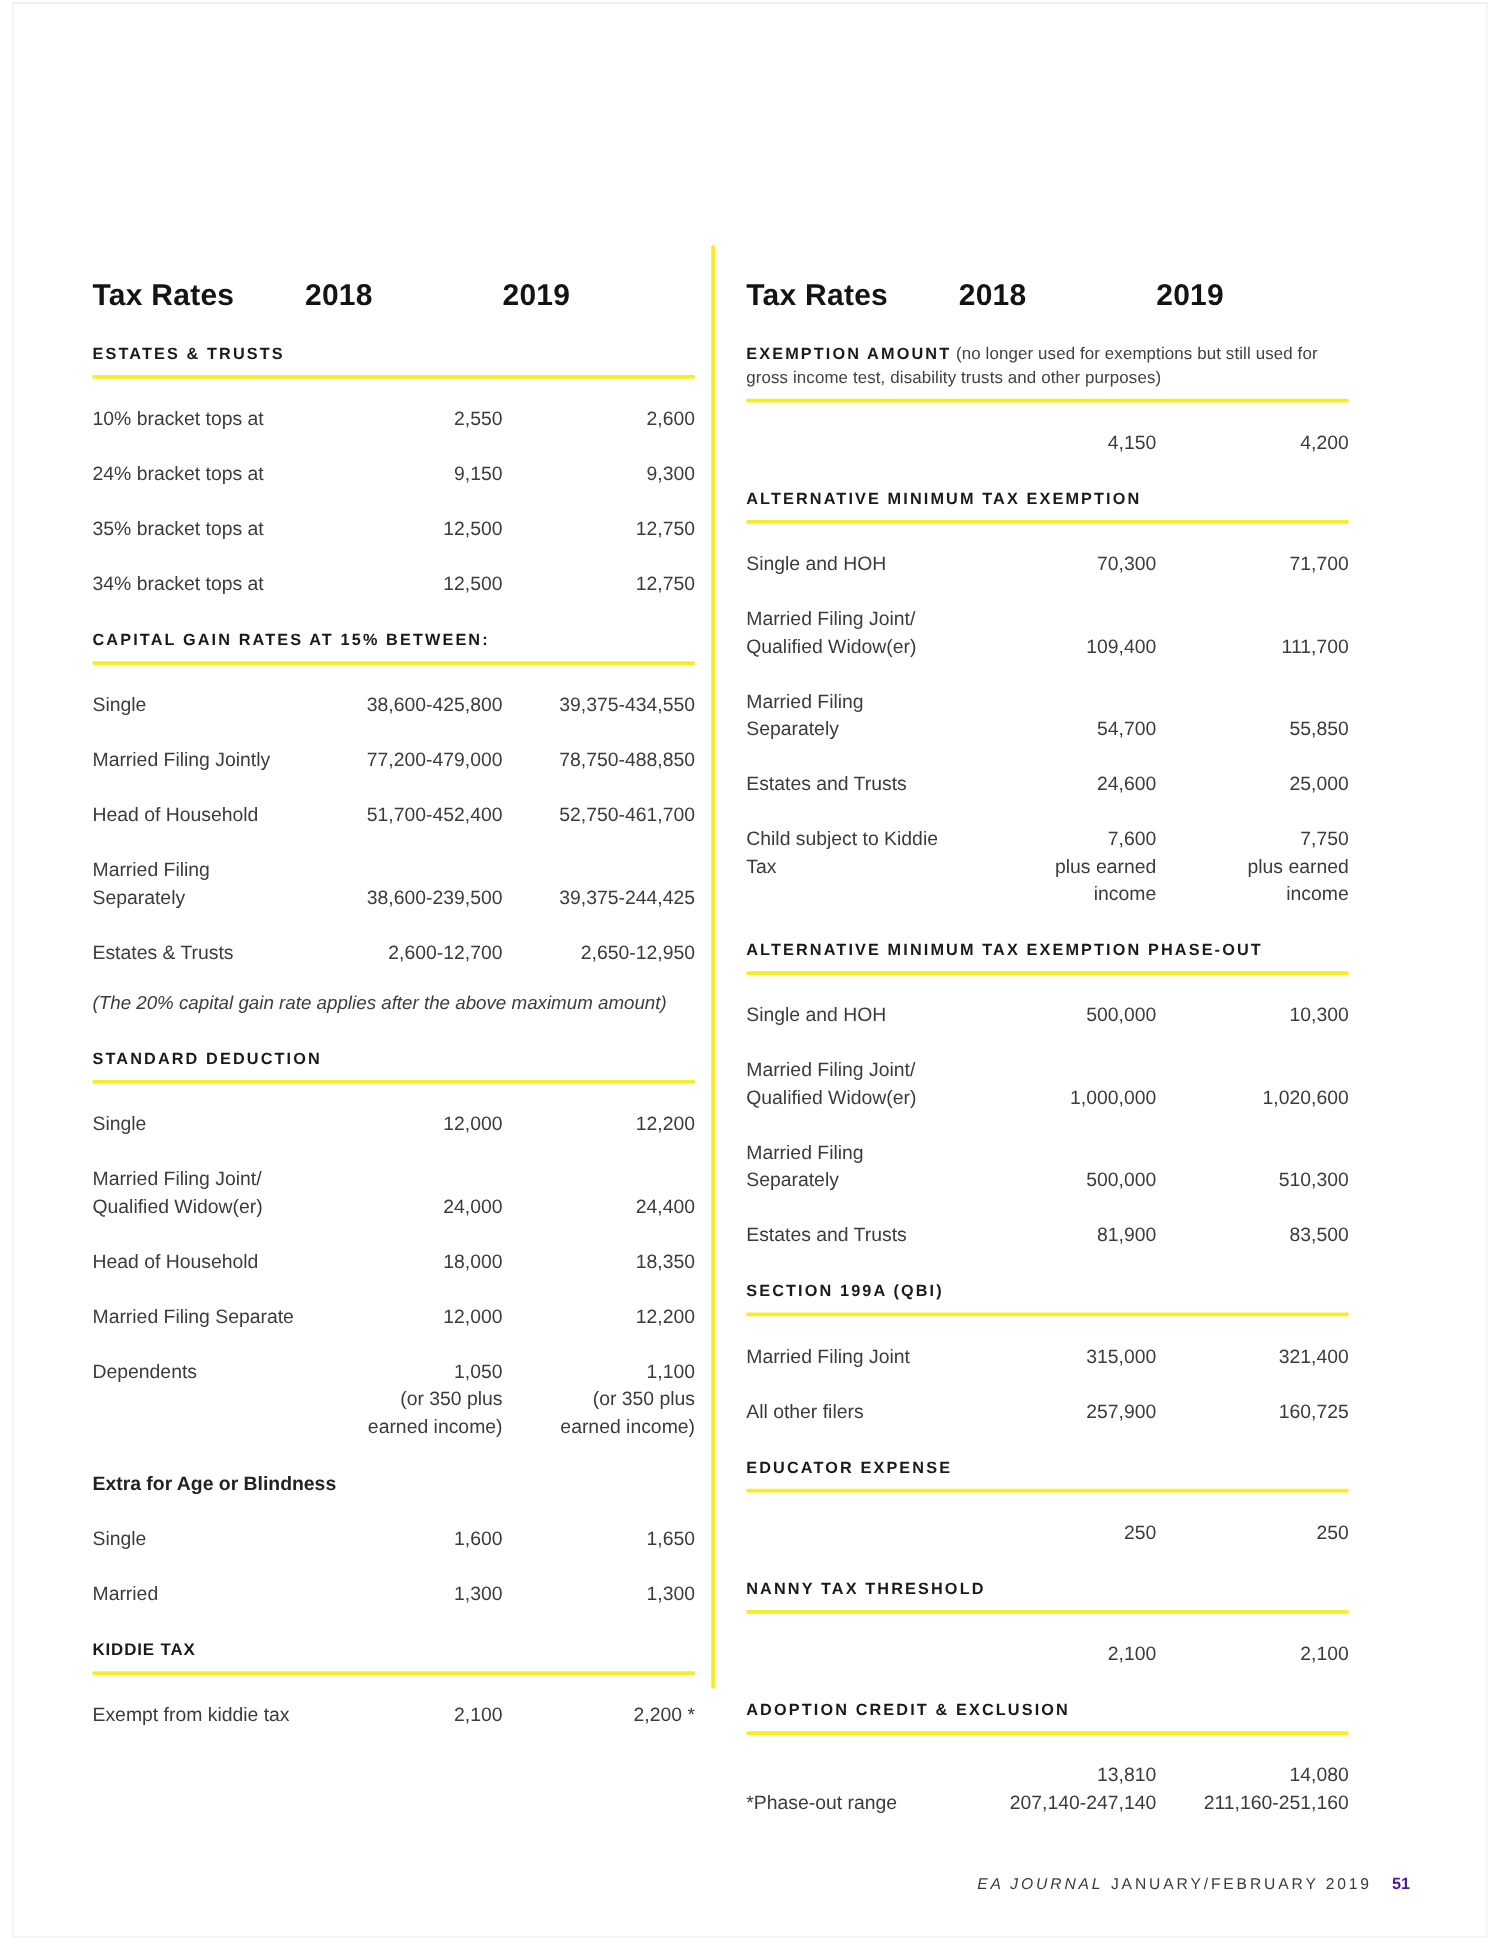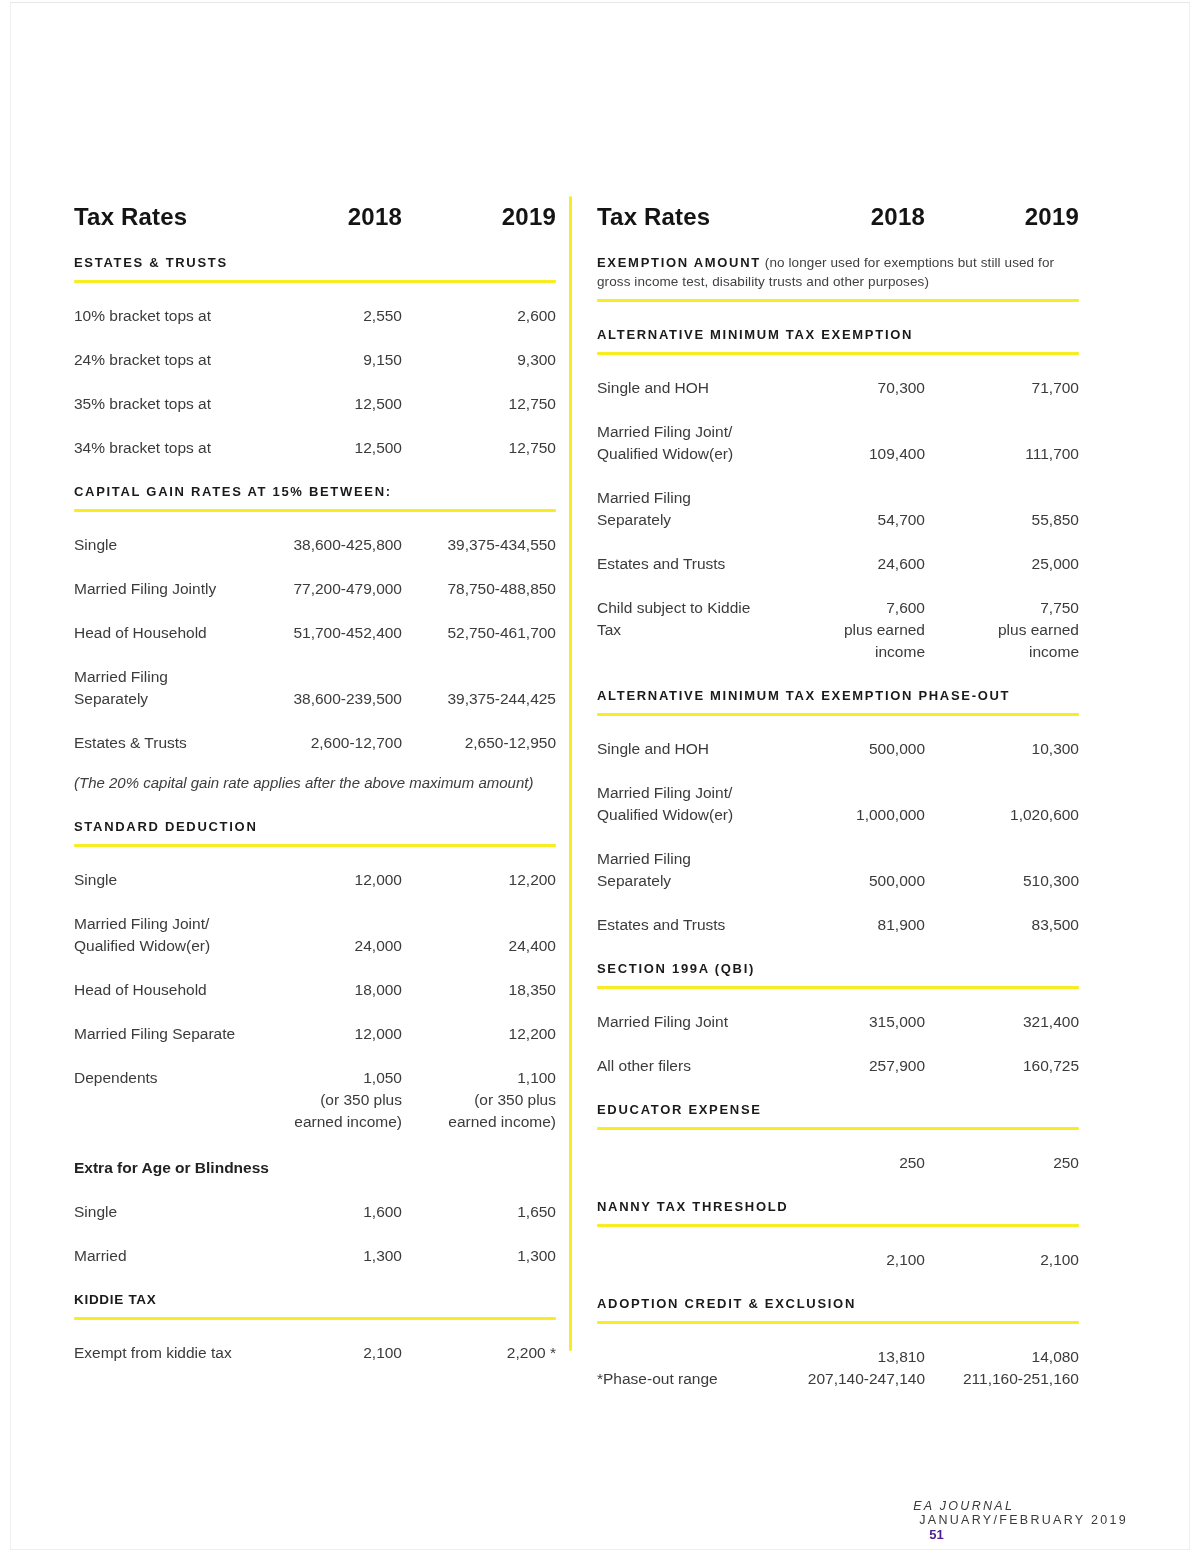--- a/index.html
+++ b/index.html
@@ -18,42 +18,42 @@
   .col-left{left:74px;}
   .col-right{left:597px;}
   .divider{
     position:absolute;left:569px;top:196px;width:3px;height:1155px;
     background:var(--yellow);border-radius:2px;
   }
   .col-header{
     display:grid;grid-template-columns:1fr 158px 154px;align-items:end;
     font-size:24px;font-weight:bold;color:var(--head);letter-spacing:.2px;line-height:26px;
   }
-  .col-header .yr{text-align:right;}
+  .col-header .yr{margin-top:20px;}
   .section{margin-top:23px;}
   .sec-title{
     font-size:13px;font-weight:bold;letter-spacing:1.7px;color:#1a1a1a;line-height:19px;
   }
   .sec-title.narrow{letter-spacing:.7px;font-size:13.5px;}
   .sec-title .title-note{
     font-weight:normal;letter-spacing:.1px;font-size:13.5px;color:#414141;
   }
   .rule{height:3px;background:var(--yellow);margin-top:8px;border-radius:1px;}
   .subhead{font-size:15.5px;font-weight:bold;color:#222222;margin-top:24px;line-height:22px;}
   .row{
     display:grid;grid-template-columns:1fr 158px 154px;align-items:end;
     margin-top:22px;font-size:15.5px;line-height:22px;color:var(--ink);
   }
   .row.top{align-items:start;}
   .row.tight{margin-top:0;}
   .cell-val{text-align:right;}
   .note-row{margin-top:18px;font-size:15px;line-height:22px;font-style:italic;color:#3d3d3d;}
   .footer{
-    position:absolute;top:1499px;right:72px;display:flex;align-items:flex-start;
-    font-size:12.5px;letter-spacing:2.3px;color:#3a3a3a;white-space:pre;flex-direction:column;
+    position:absolute;top:1499px;right:72px;display:flex;align-items:center;
+    font-size:12.5px;letter-spacing:2.3px;color:#3a3a3a;white-space:pre;
   }
   .footer .journal{font-style:italic;}
   .footer .issue{margin-left:6px;}
   .footer .pagenum{margin-left:16px;font-weight:bold;letter-spacing:0;font-size:13px;color:#4c1d95;}
 </style>
 </head>
 <body>
 
 <div class="page-edge"></div>
 
@@ -279,20 +279,31 @@
 <div class="divider"></div>
 <div class="col col-right" id="col-1">
     <div class="col-header">
       <div>Tax Rates</div>
       <div class="yr">2018</div>
       <div class="yr">2019</div>
     </div>
     <div class="section">
       <div class="sec-title"><span>EXEMPTION AMOUNT</span><span class="title-note"> (no longer used for exemptions but still used for gross income test, disability trusts and other purposes)</span></div>
       <div class="rule"></div>
+      <div class="row">
+        <div class="cell-label">
+          <div></div>
+        </div>
+        <div class="cell-val">
+          <div>4,150</div>
+        </div>
+        <div class="cell-val">
+          <div>4,200</div>
+        </div>
+      </div>
     </div>
     <div class="section">
       <div class="sec-title"><span>ALTERNATIVE MINIMUM TAX EXEMPTION</span></div>
       <div class="rule"></div>
       <div class="row">
         <div class="cell-label">
           <div>Single and HOH</div>
         </div>
         <div class="cell-val">
           <div>70,300</div>

